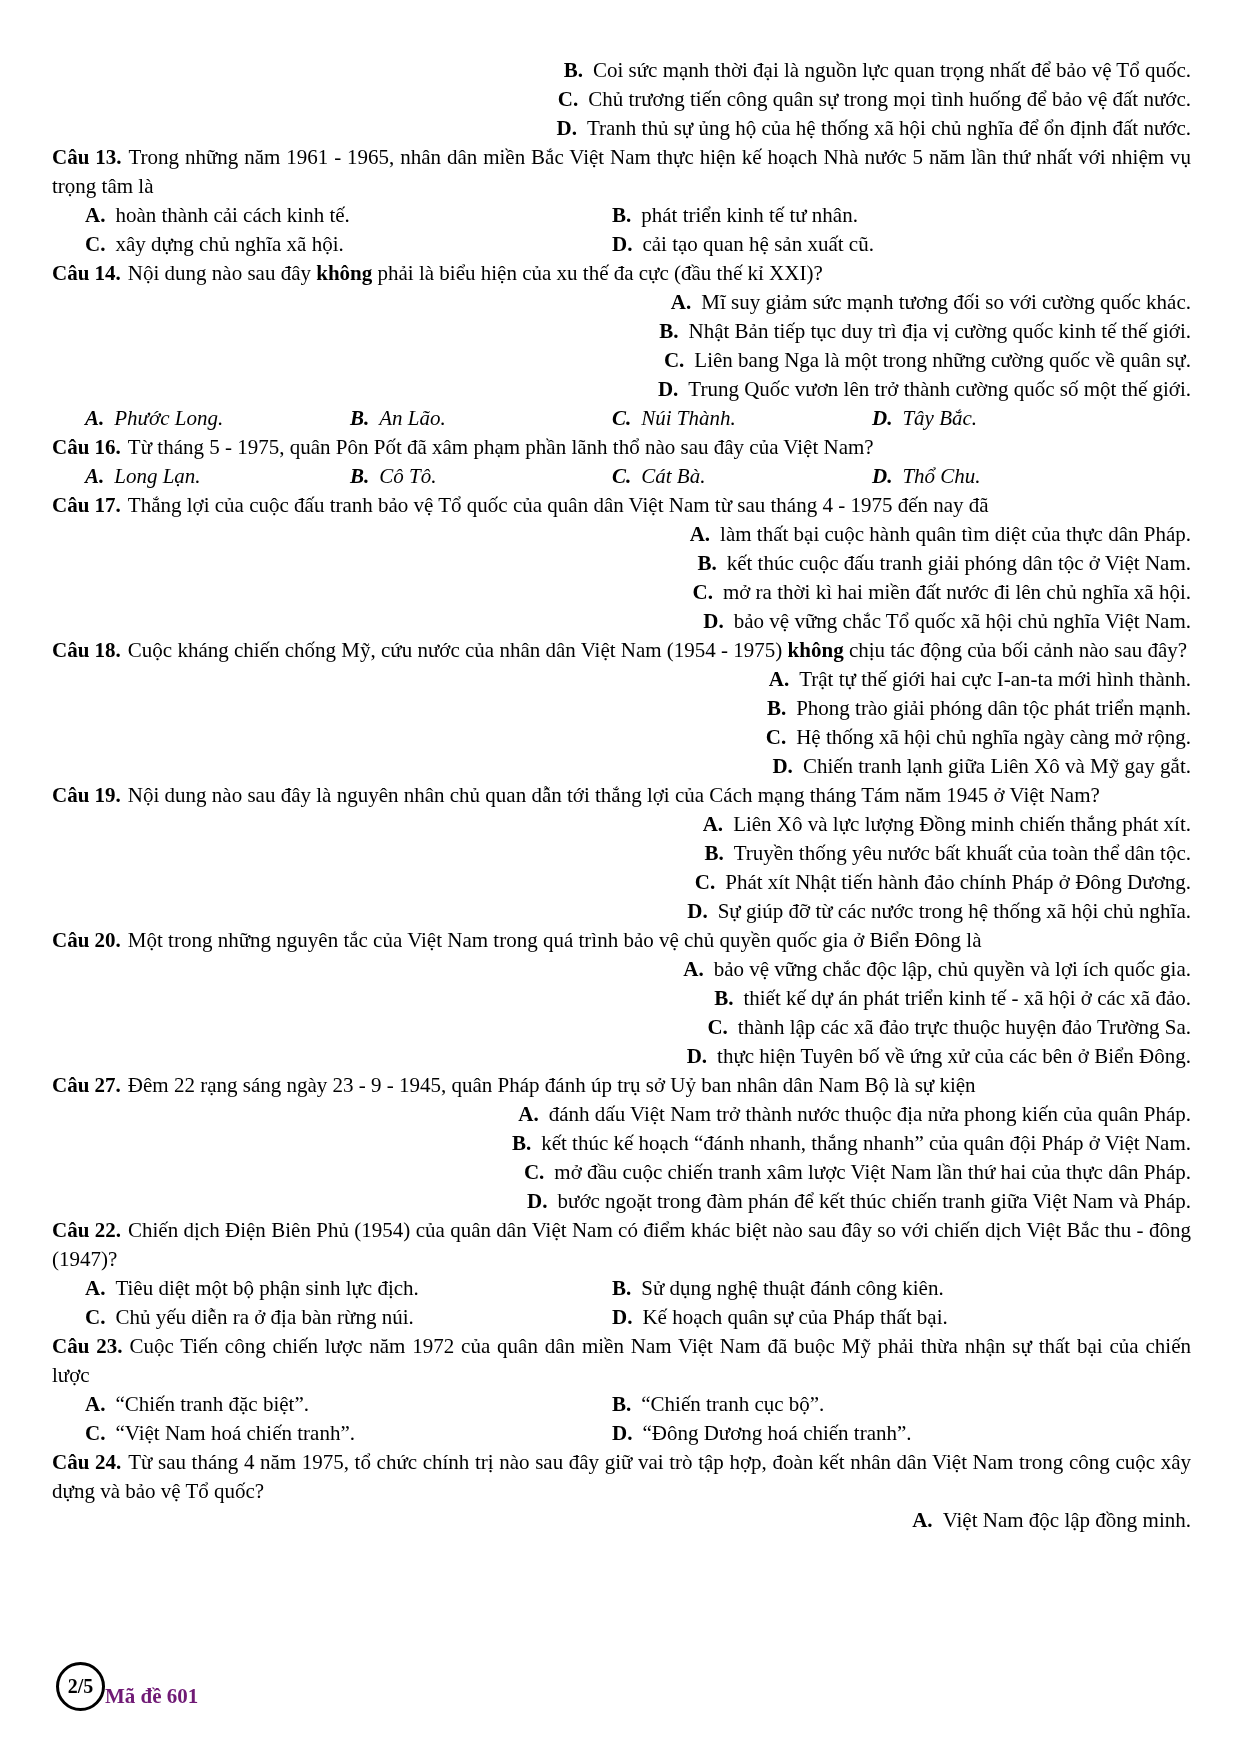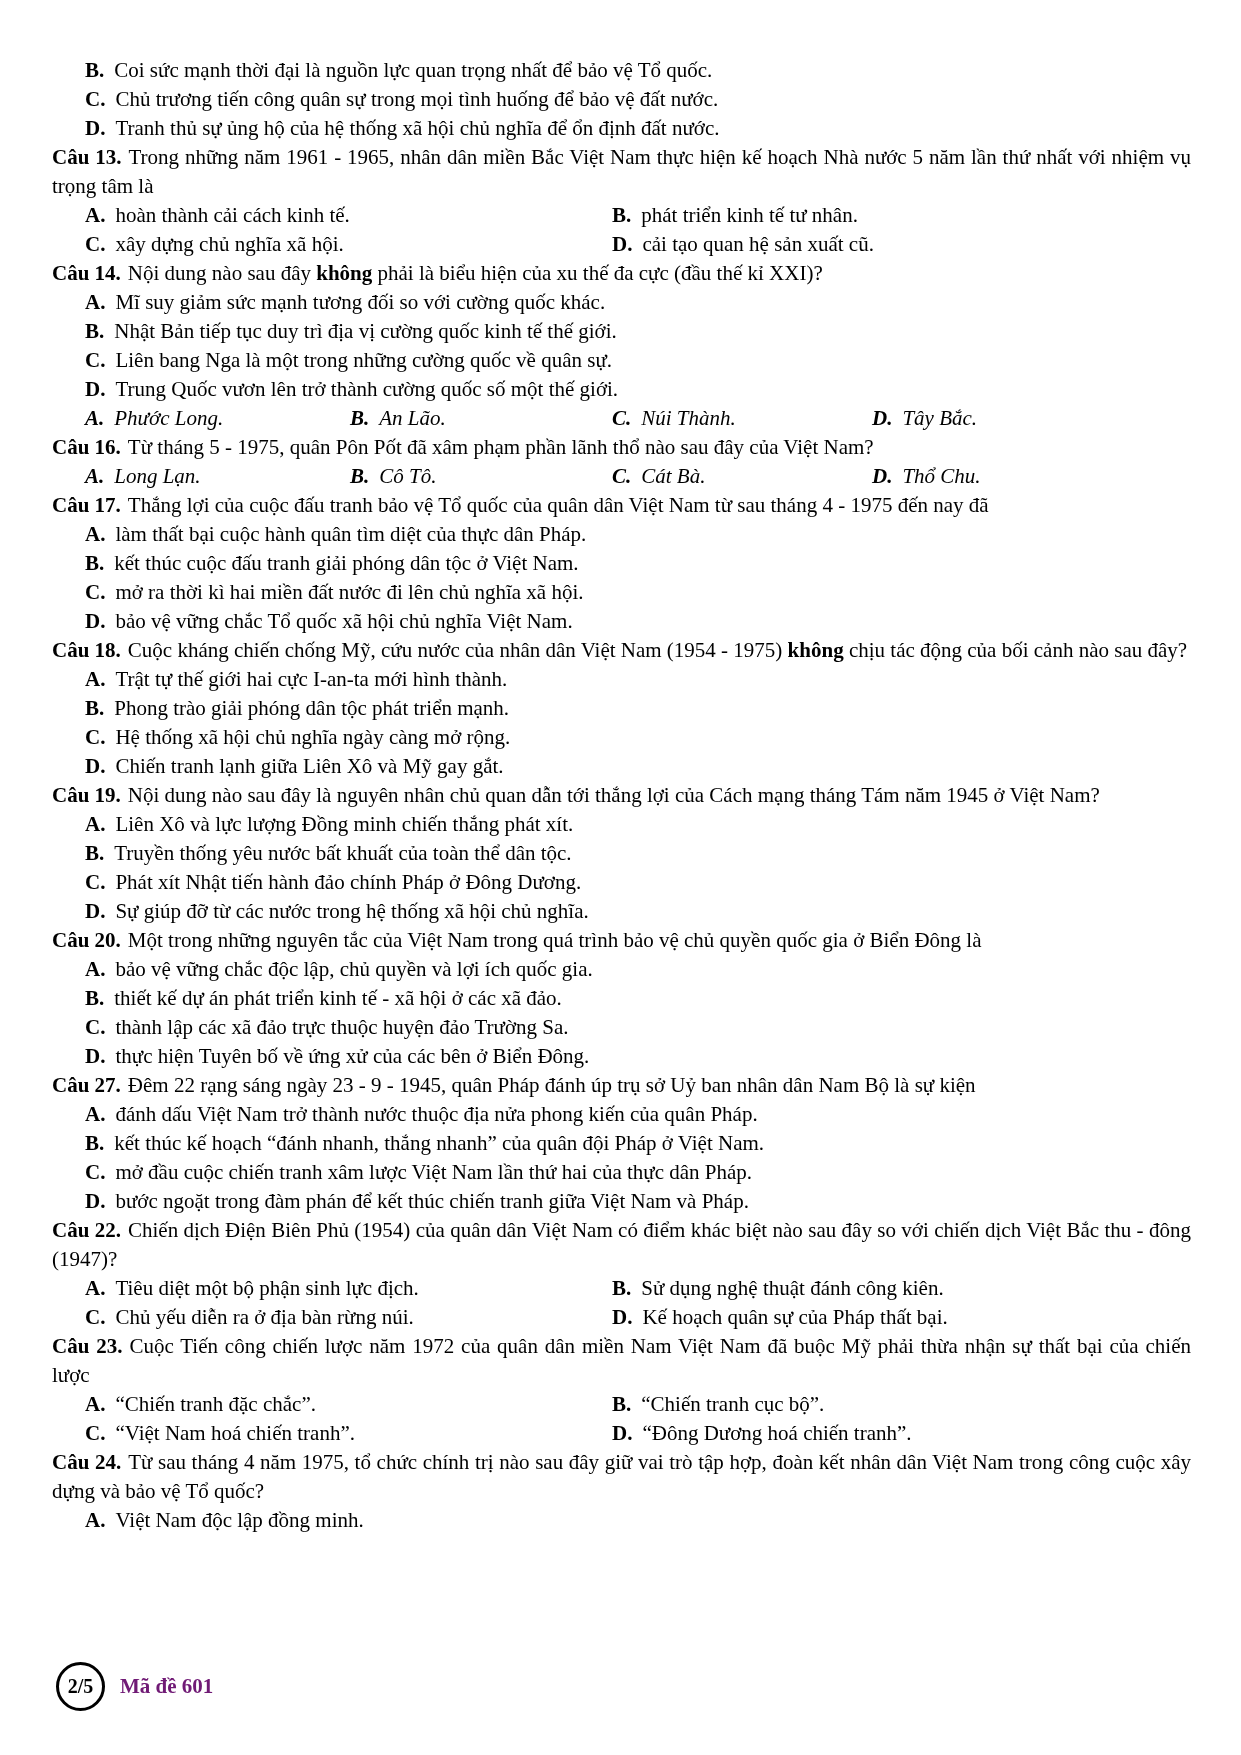--- a/index.html
+++ b/index.html
@@ -14,38 +14,38 @@
     width: 1241px; height: 1755px;
     padding: 56px 50px 0 52px;
     font-family: "Liberation Serif", "DejaVu Serif", serif;
     font-size: 21px;
     line-height: 29px;
     color: #000000;
     background: #ffffff;
   }
   .q { margin: 0; text-align: justify; }
   .qlabel { font-weight: bold; margin-right: 7px; }
-  .opt-full { padding-left: 33px; }
+  .opt-full { padding-left: 33px; text-align: right; }
   .opt-label { font-weight: bold; margin-right: 10px; }
   .row2 {
     display: grid;
     grid-template-columns: 527px 1fr;
     padding-left: 33px;
   }
   .row4 {
     display: grid;
     grid-template-columns: 265px 262px 260px 1fr;
     padding-left: 33px;
     font-style: italic;
   }
   b[data-bind] { font-weight: bold; }
   .footer {
     position: absolute;
     left: 56px; top: 1662px;
-    display: flex; align-items: center; gap: 15px;
+    display: flex; align-items: flex-end; 
   }
   .page-circle {
     box-sizing: border-box;
     width: 49px; height: 49px;
     border: 3px solid #000;
     border-radius: 50%;
     display: flex; align-items: center; justify-content: center;
     font-weight: bold; font-size: 20px;
   }
   .exam-code { font-weight: bold; font-size: 21px; }
@@ -151,21 +151,21 @@
   </div>
   <div class="row2">
     <span><span class="opt-label" data-bind="questions.9.options.2.label">C.</span><span data-bind="questions.9.options.2.text">Chủ yếu diễn ra ở địa bàn rừng núi.</span></span>
     <span><span class="opt-label" data-bind="questions.9.options.3.label">D.</span><span data-bind="questions.9.options.3.text">Kế hoạch quân sự của Pháp thất bại.</span></span>
   </div>
 
   <p class="q">
     <span class="qlabel" data-bind="questions.10.label">Câu 23.</span><span data-bind="questions.10.text">Cuộc Tiến công chiến lược năm 1972 của quân dân miền Nam Việt Nam đã buộc Mỹ phải thừa nhận sự thất bại của chiến lược</span>
   </p>
   <div class="row2">
-    <span><span class="opt-label" data-bind="questions.10.options.0.label">A.</span><span data-bind="questions.10.options.0.text">“Chiến tranh đặc chắc”.</span></span>
+    <span><span class="opt-label" data-bind="questions.10.options.0.label">A.</span><span data-bind="questions.10.options.0.text">“Chiến tranh đặc biệt”.</span></span>
     <span><span class="opt-label" data-bind="questions.10.options.1.label">B.</span><span data-bind="questions.10.options.1.text">“Chiến tranh cục bộ”.</span></span>
   </div>
   <div class="row2">
     <span><span class="opt-label" data-bind="questions.10.options.2.label">C.</span><span data-bind="questions.10.options.2.text">“Việt Nam hoá chiến tranh”.</span></span>
     <span><span class="opt-label" data-bind="questions.10.options.3.label">D.</span><span data-bind="questions.10.options.3.text">“Đông Dương hoá chiến tranh”.</span></span>
   </div>
 
   <p class="q">
     <span class="qlabel" data-bind="questions.11.label">Câu 24.</span><span data-bind="questions.11.text">Từ sau tháng 4 năm 1975, tổ chức chính trị nào sau đây giữ vai trò tập hợp, đoàn kết nhân dân Việt Nam trong công cuộc xây dựng và bảo vệ Tổ quốc?</span>
   </p>

